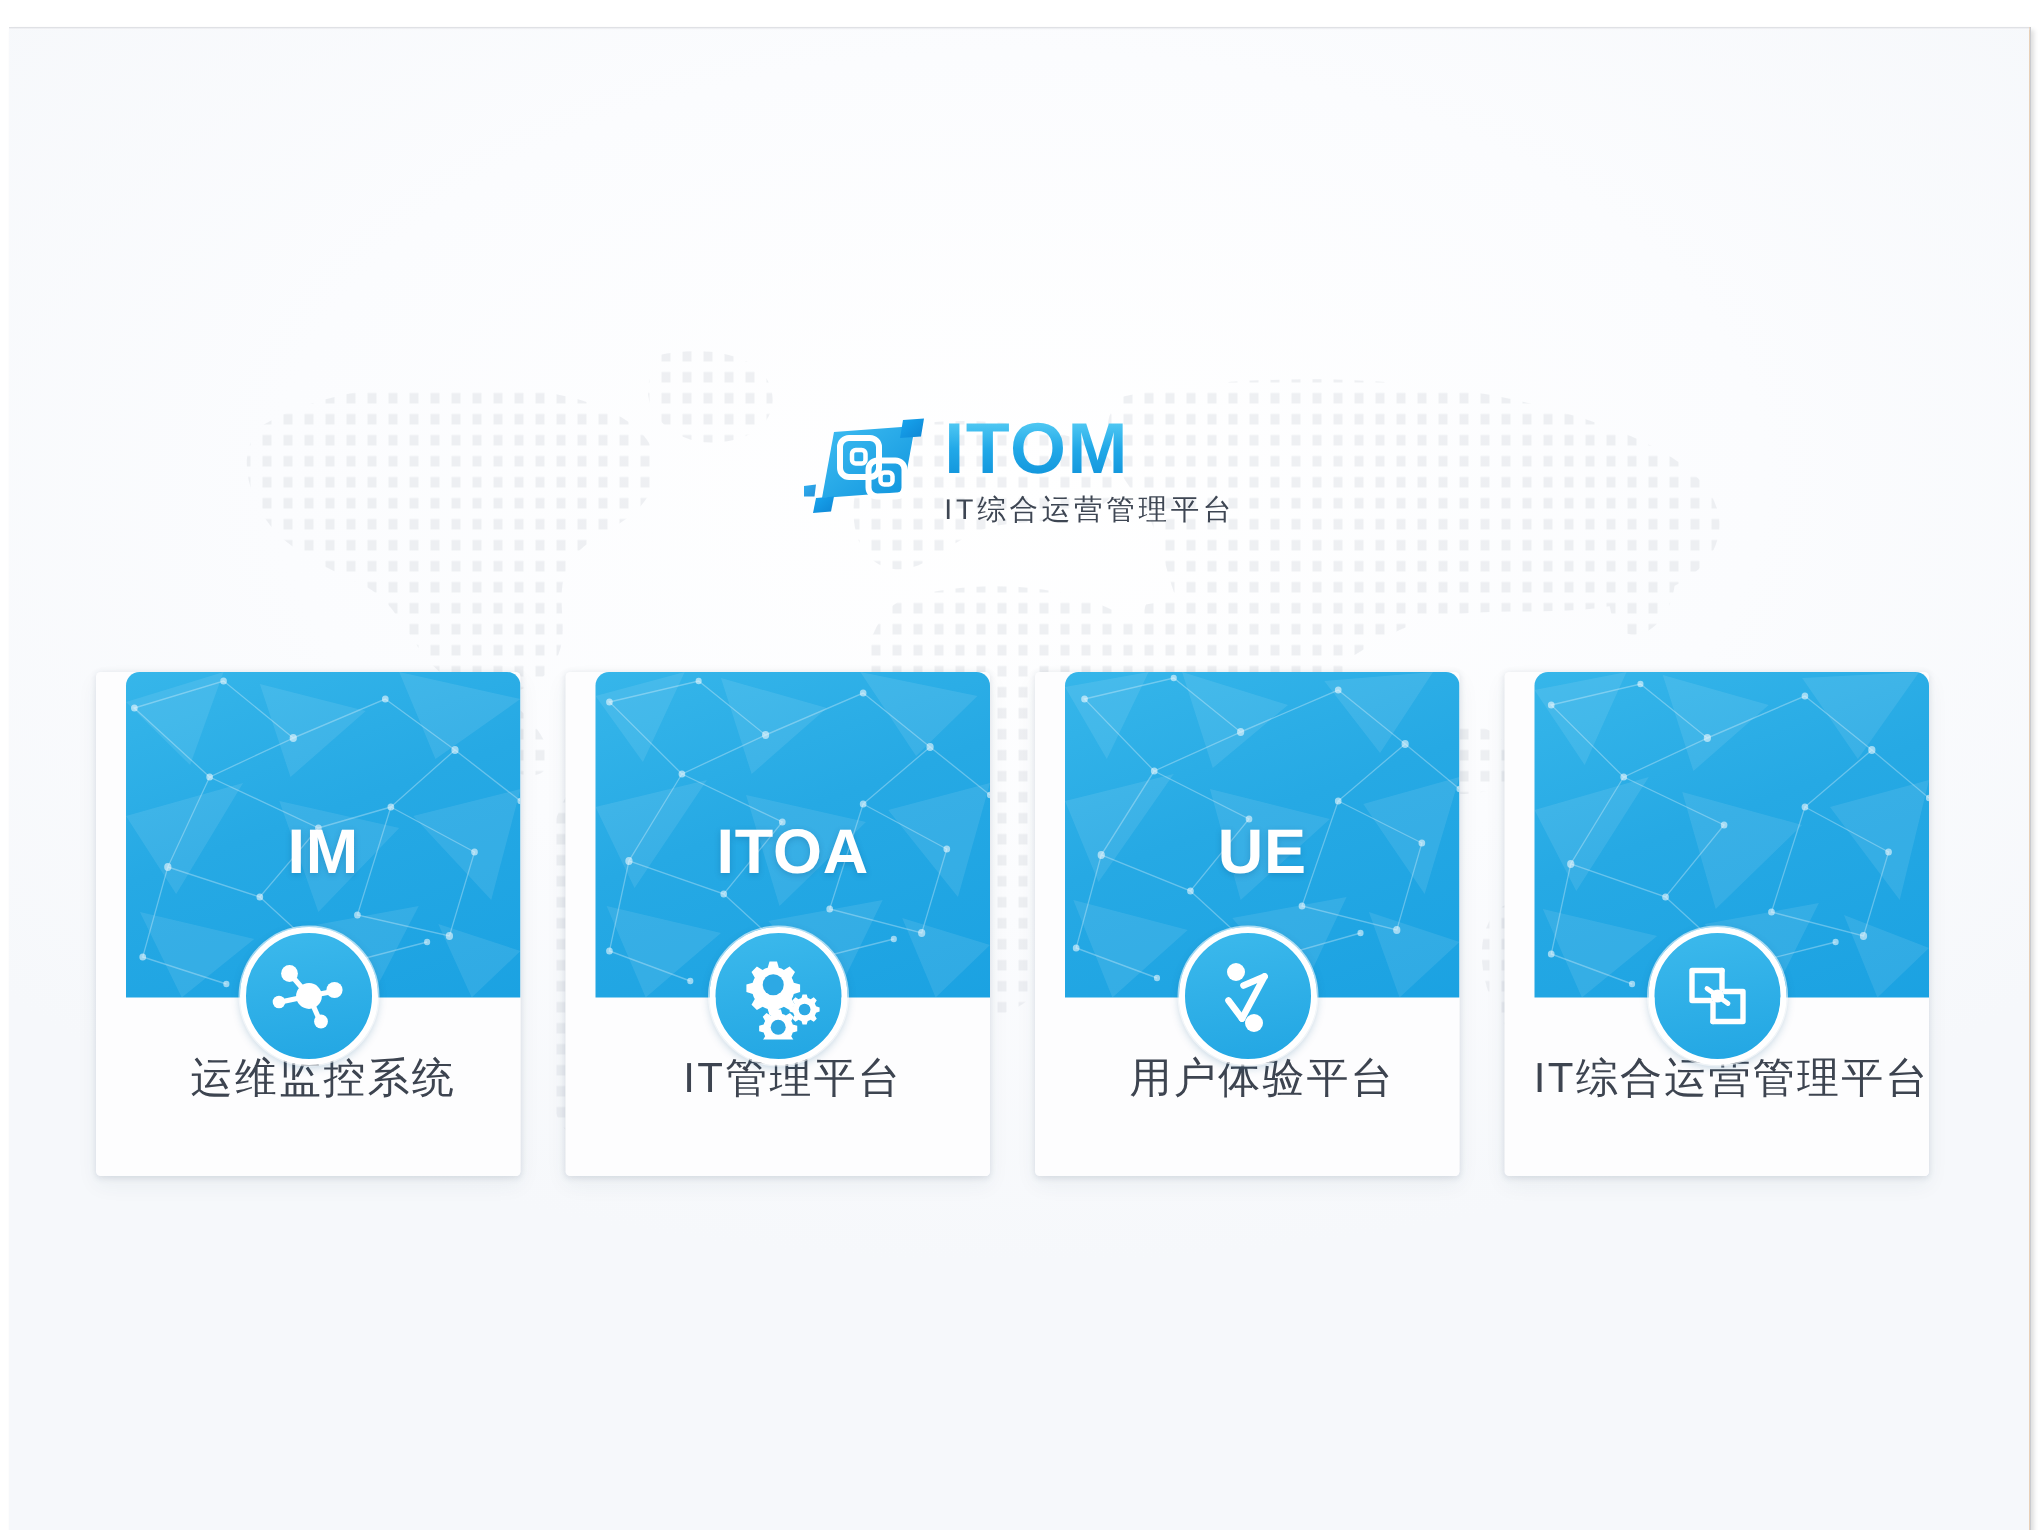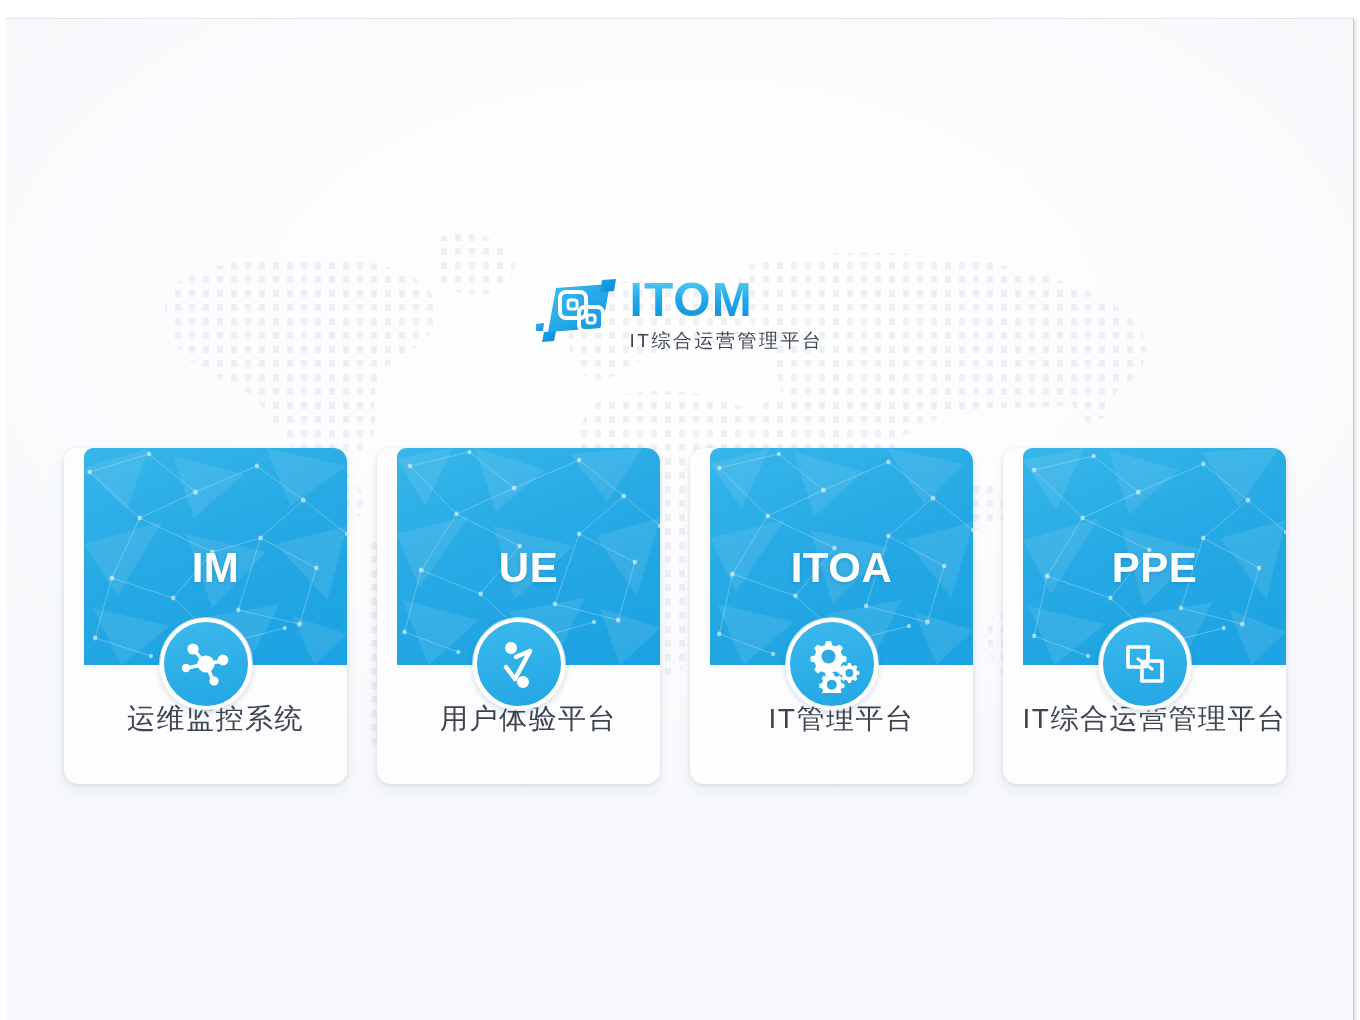--- a/index.html
+++ b/index.html
@@ -103,21 +103,21 @@
     height:340px;
     display:flex;
     justify-content:space-between;
   }
 
   .card{
     position:relative;
     width:283px;
     height:336px;
     background:#fdfdfe;
-    border-radius:14px;
+    border-radius:3px;
     box-shadow:0 1px 4px rgba(40,60,90,0.13), 0 6px 14px rgba(40,60,90,0.06);
     overflow:hidden;
     display:flex;
     flex-direction:column;
     padding-left:20px;
   }
 
   .card-top{
     position:relative;
     height:217px;
@@ -339,20 +339,105 @@
       </div>
       <div class="card-bottom">
         <div class="card-label">运维监控系统</div>
       </div>
     </div>
 
     <div class="card">
       <div class="card-top">
         <svg class="poly" viewBox="0 0 283 217" preserveAspectRatio="none" xmlns="http://www.w3.org/2000/svg">
           <g fill="#ffffff" opacity="0.09">
+            <polygon points="0,16 64,0 34,60"></polygon>
+            <polygon points="90,4 166,24 112,68"></polygon>
+            <polygon points="190,0 274,16 230,56"></polygon>
+            <polygon points="0,90 80,72 28,144"></polygon>
+            <polygon points="108,82 194,100 132,156"></polygon>
+            <polygon points="210,92 283,74 260,150"></polygon>
+            <polygon points="8,156 90,174 36,217"></polygon>
+            <polygon points="124,166 206,152 172,217"></polygon>
+            <polygon points="220,164 283,182 244,217"></polygon>
+          </g>
+          <g stroke="#ffffff" stroke-width="0.9" opacity="0.3" fill="none">
+            <path d="M10,20 L74,6 L122,42 L62,68 Z"></path>
+            <path d="M122,42 L192,14 L240,50 L192,88"></path>
+            <path d="M62,68 L24,126 L92,148 L134,100 Z"></path>
+            <path d="M192,88 L252,118 L234,174 L168,158 Z"></path>
+            <path d="M92,148 L146,194 L214,178"></path>
+            <path d="M24,126 L10,186 L68,206"></path>
+            <path d="M240,50 L283,82"></path>
+          </g>
+          <g fill="#ffffff" opacity="0.55">
+            <circle cx="10" cy="20" r="2.4"></circle>
+              <circle cx="74" cy="6" r="2.2"></circle>
+            <circle cx="122" cy="42" r="2.6"></circle>
+              <circle cx="62" cy="68" r="2.4"></circle>
+            <circle cx="192" cy="14" r="2.4"></circle>
+              <circle cx="240" cy="50" r="2.6"></circle>
+            <circle cx="192" cy="88" r="2.4"></circle>
+              <circle cx="24" cy="126" r="2.6"></circle>
+            <circle cx="92" cy="148" r="2.4"></circle>
+              <circle cx="134" cy="100" r="2.4"></circle>
+            <circle cx="252" cy="118" r="2.4"></circle>
+              <circle cx="234" cy="174" r="2.6"></circle>
+            <circle cx="168" cy="158" r="2.4"></circle>
+              <circle cx="146" cy="194" r="2.4"></circle>
+            <circle cx="214" cy="178" r="2.2"></circle>
+              <circle cx="10" cy="186" r="2.4"></circle>
+            <circle cx="68" cy="206" r="2.2"></circle>
+              <circle cx="283" cy="82" r="2.2"></circle>
+          </g>
+        </svg>
+        <div class="card-code">ITOA</div>
+      </div>
+      <div class="card-icon">
+        <svg viewBox="0 0 58 58" xmlns="http://www.w3.org/2000/svg">
+
+          <g fill="#ffffff">
+            <path d="M23,6 l5,0 l1.2,4.2 a12,12 0 0 1 3.4,1.4 l3.8,-2.2 l3.6,3.6 l-2.2,3.8
+                     a12,12 0 0 1 1.4,3.4 l4.2,1.2 l0,5 l-4.2,1.2 a12,12 0 0 1 -1.4,3.4
+                     l2.2,3.8 l-3.6,3.6 l-3.8,-2.2 a12,12 0 0 1 -3.4,1.4 l-1.2,4.2 l-5,0
+                     l-1.2,-4.2 a12,12 0 0 1 -3.4,-1.4 l-3.8,2.2 l-3.6,-3.6 l2.2,-3.8
+                     a12,12 0 0 1 -1.4,-3.4 l-4.2,-1.2 l0,-5 l4.2,-1.2 a12,12 0 0 1 1.4,-3.4
+                     l-2.2,-3.8 l3.6,-3.6 l3.8,2.2 a12,12 0 0 1 3.4,-1.4 Z"></path>
+          </g>
+          <circle cx="25.5" cy="21.5" r="7" fill="#2da9e4"></circle>
+
+          <g fill="#ffffff">
+            <path d="M27,38 l3.6,0 l0.9,3 a8.6,8.6 0 0 1 2.4,1 l2.7,-1.6 l2.5,2.5 l-1.6,2.7
+                     a8.6,8.6 0 0 1 1,2.4 l3,0.9 l0,3.6 l-3,0.9 a8.6,8.6 0 0 1 -1,2.4
+                     l1.6,2.7 l-2.5,2.5 l-2.7,-1.6 a8.6,8.6 0 0 1 -2.4,1 l-0.9,3 l-3.6,0
+                     l-0.9,-3 a8.6,8.6 0 0 1 -2.4,-1 l-2.7,1.6 l-2.5,-2.5 l1.6,-2.7
+                     a8.6,8.6 0 0 1 -1,-2.4 l-3,-0.9 l0,-3.6 l3,-0.9 a8.6,8.6 0 0 1 1,-2.4
+                     l-1.6,-2.7 l2.5,-2.5 l2.7,1.6 a8.6,8.6 0 0 1 2.4,-1 Z"></path>
+          </g>
+          <circle cx="28.8" cy="49.8" r="5" fill="#2da9e4"></circle>
+
+          <g fill="#ffffff">
+            <path d="M45,28 l2.8,0 l0.7,2.4 a6.8,6.8 0 0 1 1.9,0.8 l2.1,-1.3 l2,2 l-1.3,2.1
+                     a6.8,6.8 0 0 1 0.8,1.9 l2.4,0.7 l0,2.8 l-2.4,0.7 a6.8,6.8 0 0 1 -0.8,1.9
+                     l1.3,2.1 l-2,2 l-2.1,-1.3 a6.8,6.8 0 0 1 -1.9,0.8 l-0.7,2.4 l-2.8,0
+                     l-0.7,-2.4 a6.8,6.8 0 0 1 -1.9,-0.8 l-2.1,1.3 l-2,-2 l1.3,-2.1
+                     a6.8,6.8 0 0 1 -0.8,-1.9 l-2.4,-0.7 l0,-2.8 l2.4,-0.7 a6.8,6.8 0 0 1 0.8,-1.9
+                     l-1.3,-2.1 l2,-2 l2.1,1.3 a6.8,6.8 0 0 1 1.9,-0.8 Z"></path>
+          </g>
+          <circle cx="46.4" cy="38" r="3.9" fill="#2da9e4"></circle>
+        </svg>
+      </div>
+      <div class="card-bottom">
+        <div class="card-label">IT管理平台</div>
+      </div>
+    </div>
+
+    <div class="card">
+      <div class="card-top">
+        <svg class="poly" viewBox="0 0 283 217" preserveAspectRatio="none" xmlns="http://www.w3.org/2000/svg">
+          <g fill="#ffffff" opacity="0.09">
             <polygon points="0,10 60,0 30,58"></polygon>
             <polygon points="84,0 160,22 106,64"></polygon>
             <polygon points="186,6 264,0 226,54"></polygon>
             <polygon points="0,86 78,68 24,140"></polygon>
             <polygon points="104,78 190,98 126,152"></polygon>
             <polygon points="214,88 283,70 258,148"></polygon>
             <polygon points="6,152 88,172 34,217"></polygon>
             <polygon points="120,164 202,150 168,217"></polygon>
             <polygon points="218,160 283,180 240,217"></polygon>
           </g>
@@ -399,105 +484,20 @@
       </div>
       <div class="card-bottom">
         <div class="card-label">用户体验平台</div>
       </div>
     </div>
 
     <div class="card">
       <div class="card-top">
         <svg class="poly" viewBox="0 0 283 217" preserveAspectRatio="none" xmlns="http://www.w3.org/2000/svg">
           <g fill="#ffffff" opacity="0.09">
-            <polygon points="0,16 64,0 34,60"></polygon>
-            <polygon points="90,4 166,24 112,68"></polygon>
-            <polygon points="190,0 274,16 230,56"></polygon>
-            <polygon points="0,90 80,72 28,144"></polygon>
-            <polygon points="108,82 194,100 132,156"></polygon>
-            <polygon points="210,92 283,74 260,150"></polygon>
-            <polygon points="8,156 90,174 36,217"></polygon>
-            <polygon points="124,166 206,152 172,217"></polygon>
-            <polygon points="220,164 283,182 244,217"></polygon>
-          </g>
-          <g stroke="#ffffff" stroke-width="0.9" opacity="0.3" fill="none">
-            <path d="M10,20 L74,6 L122,42 L62,68 Z"></path>
-            <path d="M122,42 L192,14 L240,50 L192,88"></path>
-            <path d="M62,68 L24,126 L92,148 L134,100 Z"></path>
-            <path d="M192,88 L252,118 L234,174 L168,158 Z"></path>
-            <path d="M92,148 L146,194 L214,178"></path>
-            <path d="M24,126 L10,186 L68,206"></path>
-            <path d="M240,50 L283,82"></path>
-          </g>
-          <g fill="#ffffff" opacity="0.55">
-            <circle cx="10" cy="20" r="2.4"></circle>
-              <circle cx="74" cy="6" r="2.2"></circle>
-            <circle cx="122" cy="42" r="2.6"></circle>
-              <circle cx="62" cy="68" r="2.4"></circle>
-            <circle cx="192" cy="14" r="2.4"></circle>
-              <circle cx="240" cy="50" r="2.6"></circle>
-            <circle cx="192" cy="88" r="2.4"></circle>
-              <circle cx="24" cy="126" r="2.6"></circle>
-            <circle cx="92" cy="148" r="2.4"></circle>
-              <circle cx="134" cy="100" r="2.4"></circle>
-            <circle cx="252" cy="118" r="2.4"></circle>
-              <circle cx="234" cy="174" r="2.6"></circle>
-            <circle cx="168" cy="158" r="2.4"></circle>
-              <circle cx="146" cy="194" r="2.4"></circle>
-            <circle cx="214" cy="178" r="2.2"></circle>
-              <circle cx="10" cy="186" r="2.4"></circle>
-            <circle cx="68" cy="206" r="2.2"></circle>
-              <circle cx="283" cy="82" r="2.2"></circle>
-          </g>
-        </svg>
-        <div class="card-code">ITOA</div>
-      </div>
-      <div class="card-icon">
-        <svg viewBox="0 0 58 58" xmlns="http://www.w3.org/2000/svg">
-
-          <g fill="#ffffff">
-            <path d="M23,6 l5,0 l1.2,4.2 a12,12 0 0 1 3.4,1.4 l3.8,-2.2 l3.6,3.6 l-2.2,3.8
-                     a12,12 0 0 1 1.4,3.4 l4.2,1.2 l0,5 l-4.2,1.2 a12,12 0 0 1 -1.4,3.4
-                     l2.2,3.8 l-3.6,3.6 l-3.8,-2.2 a12,12 0 0 1 -3.4,1.4 l-1.2,4.2 l-5,0
-                     l-1.2,-4.2 a12,12 0 0 1 -3.4,-1.4 l-3.8,2.2 l-3.6,-3.6 l2.2,-3.8
-                     a12,12 0 0 1 -1.4,-3.4 l-4.2,-1.2 l0,-5 l4.2,-1.2 a12,12 0 0 1 1.4,-3.4
-                     l-2.2,-3.8 l3.6,-3.6 l3.8,2.2 a12,12 0 0 1 3.4,-1.4 Z"></path>
-          </g>
-          <circle cx="25.5" cy="21.5" r="7" fill="#2da9e4"></circle>
-
-          <g fill="#ffffff">
-            <path d="M27,38 l3.6,0 l0.9,3 a8.6,8.6 0 0 1 2.4,1 l2.7,-1.6 l2.5,2.5 l-1.6,2.7
-                     a8.6,8.6 0 0 1 1,2.4 l3,0.9 l0,3.6 l-3,0.9 a8.6,8.6 0 0 1 -1,2.4
-                     l1.6,2.7 l-2.5,2.5 l-2.7,-1.6 a8.6,8.6 0 0 1 -2.4,1 l-0.9,3 l-3.6,0
-                     l-0.9,-3 a8.6,8.6 0 0 1 -2.4,-1 l-2.7,1.6 l-2.5,-2.5 l1.6,-2.7
-                     a8.6,8.6 0 0 1 -1,-2.4 l-3,-0.9 l0,-3.6 l3,-0.9 a8.6,8.6 0 0 1 1,-2.4
-                     l-1.6,-2.7 l2.5,-2.5 l2.7,1.6 a8.6,8.6 0 0 1 2.4,-1 Z"></path>
-          </g>
-          <circle cx="28.8" cy="49.8" r="5" fill="#2da9e4"></circle>
-
-          <g fill="#ffffff">
-            <path d="M45,28 l2.8,0 l0.7,2.4 a6.8,6.8 0 0 1 1.9,0.8 l2.1,-1.3 l2,2 l-1.3,2.1
-                     a6.8,6.8 0 0 1 0.8,1.9 l2.4,0.7 l0,2.8 l-2.4,0.7 a6.8,6.8 0 0 1 -0.8,1.9
-                     l1.3,2.1 l-2,2 l-2.1,-1.3 a6.8,6.8 0 0 1 -1.9,0.8 l-0.7,2.4 l-2.8,0
-                     l-0.7,-2.4 a6.8,6.8 0 0 1 -1.9,-0.8 l-2.1,1.3 l-2,-2 l1.3,-2.1
-                     a6.8,6.8 0 0 1 -0.8,-1.9 l-2.4,-0.7 l0,-2.8 l2.4,-0.7 a6.8,6.8 0 0 1 0.8,-1.9
-                     l-1.3,-2.1 l2,-2 l2.1,1.3 a6.8,6.8 0 0 1 1.9,-0.8 Z"></path>
-          </g>
-          <circle cx="46.4" cy="38" r="3.9" fill="#2da9e4"></circle>
-        </svg>
-      </div>
-      <div class="card-bottom">
-        <div class="card-label">IT管理平台</div>
-      </div>
-    </div>
-
-    <div class="card">
-      <div class="card-top">
-        <svg class="poly" viewBox="0 0 283 217" preserveAspectRatio="none" xmlns="http://www.w3.org/2000/svg">
-          <g fill="#ffffff" opacity="0.09">
             <polygon points="0,12 66,0 36,62"></polygon>
             <polygon points="92,2 168,22 114,66"></polygon>
             <polygon points="192,4 276,0 232,58"></polygon>
             <polygon points="0,92 82,70 30,146"></polygon>
             <polygon points="106,80 192,102 130,158"></polygon>
             <polygon points="212,90 283,72 262,152"></polygon>
             <polygon points="6,158 88,176 34,217"></polygon>
             <polygon points="122,168 204,154 170,217"></polygon>
             <polygon points="222,162 283,184 246,217"></polygon>
           </g>
@@ -524,21 +524,20 @@
             <circle cx="254" cy="120" r="2.4"></circle>
               <circle cx="236" cy="176" r="2.6"></circle>
             <circle cx="170" cy="160" r="2.4"></circle>
               <circle cx="148" cy="196" r="2.4"></circle>
             <circle cx="216" cy="180" r="2.2"></circle>
               <circle cx="12" cy="188" r="2.4"></circle>
             <circle cx="70" cy="208" r="2.2"></circle>
               <circle cx="283" cy="84" r="2.2"></circle>
           </g>
         </svg>
-        <div class="card-code">PPE</div>
       </div>
       <div class="card-icon">
         <svg viewBox="0 0 58 58" xmlns="http://www.w3.org/2000/svg">
 
           <path d="M32,12 L12,12 L12,32 L24,32" fill="none" stroke="#ffffff" stroke-width="3.6" stroke-linecap="round" stroke-linejoin="round"></path>
           <path d="M32,12 L32,24" fill="none" stroke="#ffffff" stroke-width="3.6" stroke-linecap="round"></path>
 
           <path d="M26,46 L46,46 L46,26 L34,26" fill="none" stroke="#ffffff" stroke-width="3.6" stroke-linecap="round" stroke-linejoin="round"></path>
           <path d="M26,46 L26,34" fill="none" stroke="#ffffff" stroke-width="3.6" stroke-linecap="round"></path>
 

